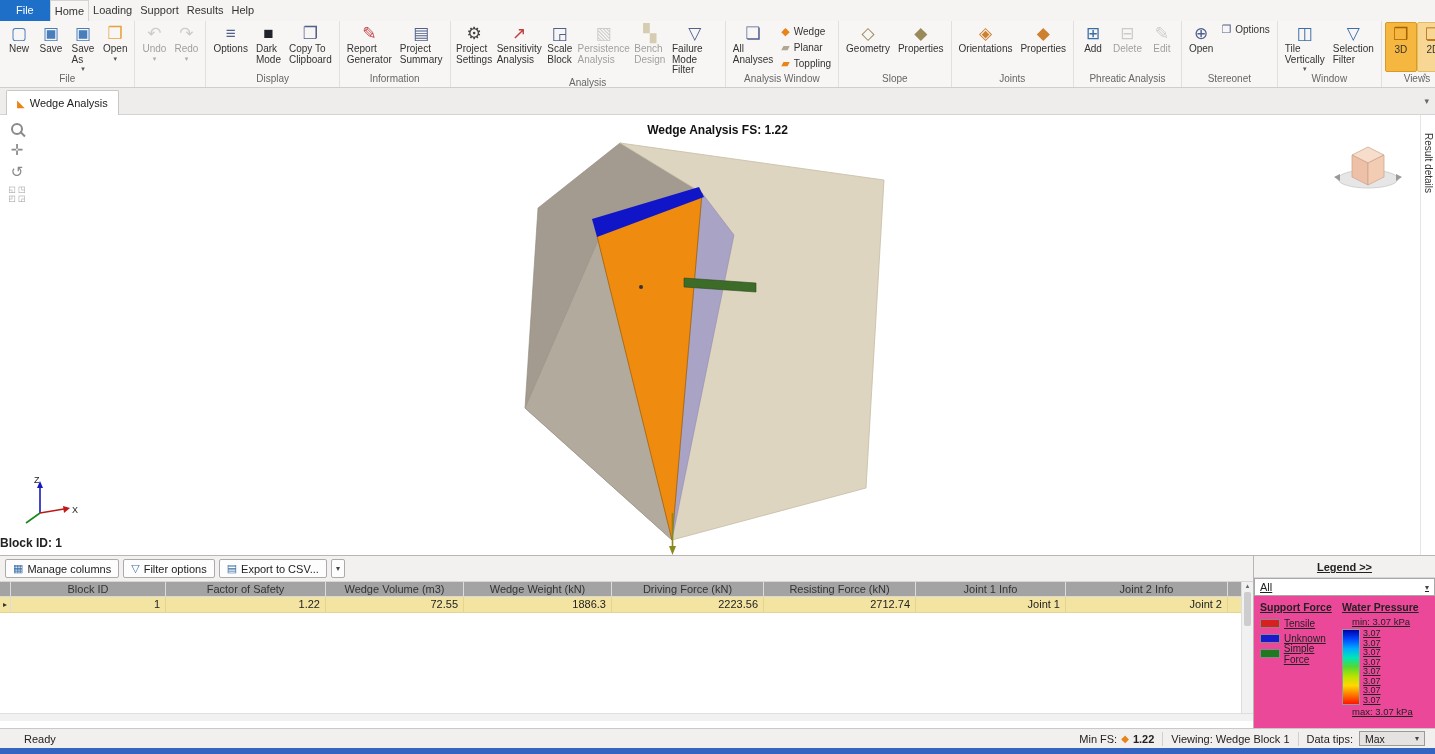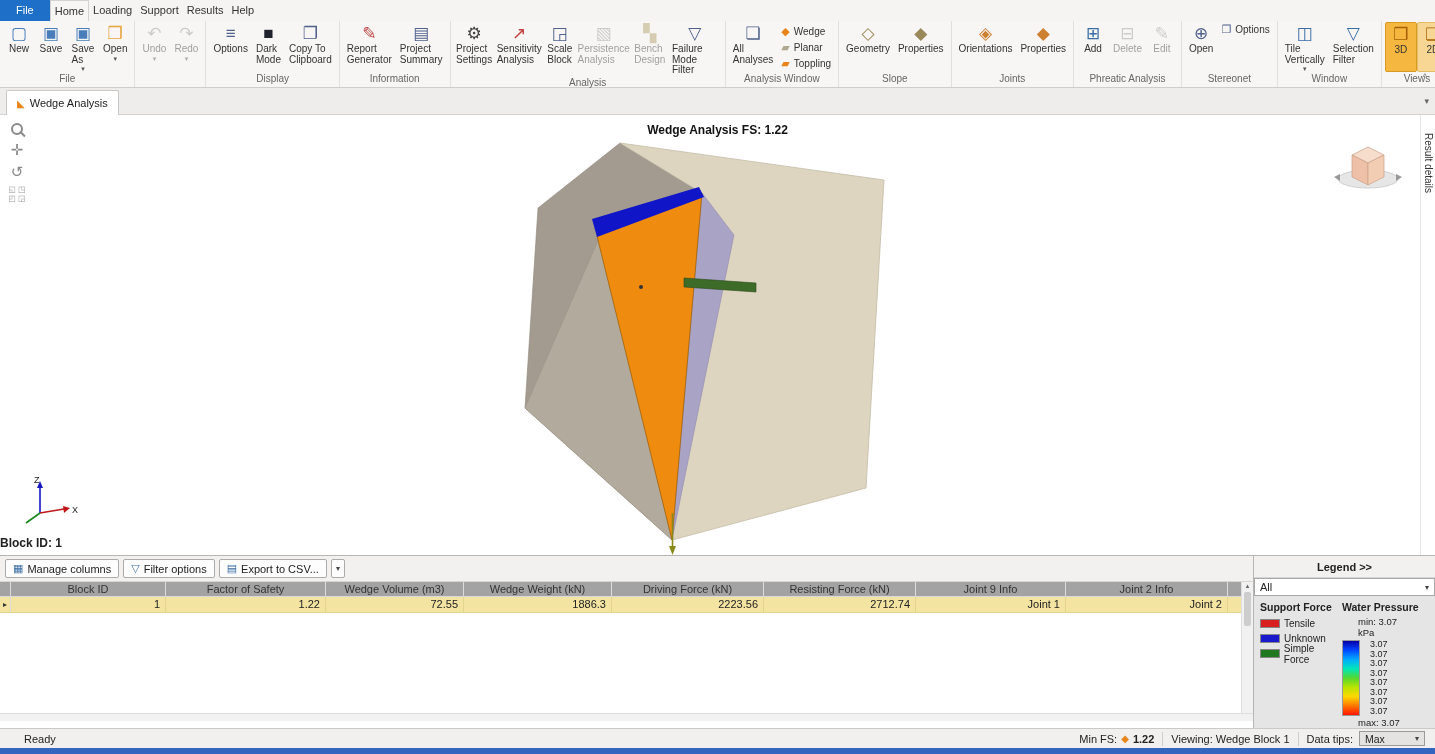--- a/index.html
+++ b/index.html
@@ -54,32 +54,32 @@
   #rtable { position:relative; height:139px; }
   #table-header { display:flex; height:15px; background:#a3a3a3; border-bottom:1px solid #d9d9d9; }
   .hcell { font-size:11px; color:#333; text-align:center; border-right:1px solid #dcdcdc; line-height:14px; overflow:hidden; white-space:nowrap; }
   .gut { width:11px; border-right:1px solid #dcdcdc; font-size:8px; line-height:15px; text-align:center; color:#333; }
   .trow { display:flex; height:16px; background:#f3e4a2; border-bottom:1px solid #e4d48e; }
   .tcell { font-size:11px; text-align:right; padding-right:5px; border-right:1px solid #e4d48e; line-height:15px; white-space:nowrap; }
   #vscroll { position:absolute; right:0; top:0; width:12px; height:131px; background:#f1f1f1; border-left:1px solid #dedede; font-size:7px; color:#666; text-align:center; }
   #vthumb { margin:2px 2px; height:34px; background:#cdcdcd; border-radius:2px; }
   #hscroll { position:absolute; left:0; bottom:0; width:1253px; height:8px; background:#f1f1f1; border-top:1px solid #dedede; }
   
-  #legend-panel { left:1253px; top:555px; width:182px; height:173px; border-top:1px solid #b8b6b4; border-left:1px solid #b8b6b4; background:#e5e5e5; }
+  #legend-panel { left:1253px; top:555px; width:182px; height:173px; border-top:1px solid #b8b6b4; border-left:1px solid #b8b6b4; background:#ec4899;text-decoration:underline; }
   #legend-header { height:22px; background:#f2f1f0; border-bottom:1px solid #d8d6d4; text-align:center; font-weight:bold; font-size:11px; line-height:22px; }
   #legend-filter { height:18px; border:1px solid #a8a8a8; background:#fff; display:flex; justify-content:space-between; align-items:center; padding:0 5px; font-size:11px; }
   #legend-filter .dd { font-size:8px; color:#444; }
   #legend-body { display:flex; padding:5px 4px 0 6px; }
   #support-col { width:82px; }
   .lg-title { font-weight:bold; font-size:10.5px; margin-bottom:3px; }
   .lgrow { display:flex; align-items:center; gap:4px; height:15px; font-size:10px; }
   .sw { width:20px; height:9px; display:inline-block; border:1px solid #888; }
   #water-col { flex:1; }
-  .wp-min { font-size:9.5px; margin:1px 16px 2px; }
-  #wp-row { display:flex; gap:10px; align-items:flex-end; }
+  .wp-min { font-size:9.5px; margin:1px 10px 2px; }
+  #wp-row { display:flex; gap:3px; align-items:flex-end; }
   #water-pressure-scale { width:18px; height:76px; border:1px solid #999; }
   .wv { font-size:9px; line-height:9.5px; color:#222; }
   
   #status-bar { left:0; top:728px; width:1435px; height:20px; background:#f1f0ef; border-top:1px solid #c9c9c9; display:flex; align-items:center; font-size:11px; }
   #status-left { padding-left:24px; flex:1; }
   .sb-sep { width:1px; height:14px; background:#cfcfcf; margin:0 8px; }
   #status-right { display:flex; align-items:center; padding-right:10px; }
   .minfs-glyph { color:#e8851a; font-size:10px; margin:0 4px; }
   .bold { font-weight:bold; }
   #datatips-dd { margin-left:6px; width:66px; height:15px; background:#e4e3e2; border:1px solid #9a9a9a; display:flex; justify-content:space-between; align-items:center; padding:0 5px; font-size:10.5px; }
@@ -395,21 +395,21 @@
   </div>
   <div id="rtable">
     <div id="table-header">
         <div class="gut"></div>
         <div class="hcell" style="width: 155px;">Block ID</div>
         <div class="hcell" style="width: 160px;">Factor of Safety</div>
         <div class="hcell" style="width: 138px;">Wedge Volume (m3)</div>
         <div class="hcell" style="width: 148px;">Wedge Weight (kN)</div>
         <div class="hcell" style="width: 152px;">Driving Force (kN)</div>
         <div class="hcell" style="width: 152px;">Resisting Force (kN)</div>
-        <div class="hcell" style="width: 150px;">Joint 9 Info</div>
+        <div class="hcell" style="width: 150px;">Joint 1 Info</div>
         <div class="hcell" style="width: 162px;">Joint 2 Info</div>
       </div>
     <div id="table-body">
         <div class="trow">
           <div class="gut">▸</div>
           <div class="tcell" style="width: 155px;">1</div>
           <div class="tcell" style="width: 160px;">1.22</div>
           <div class="tcell" style="width: 138px;">72.55</div>
           <div class="tcell" style="width: 148px;">1886.3</div>
           <div class="tcell" style="width: 152px;">2223.56</div>

